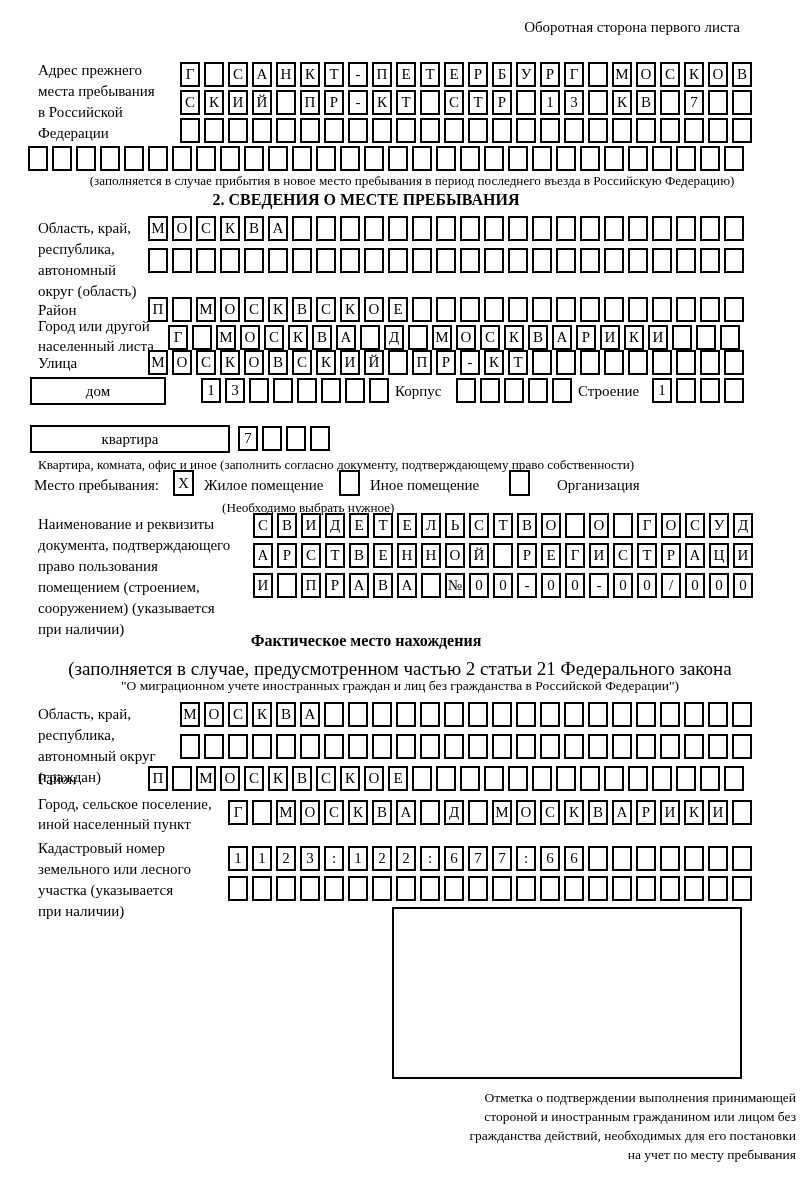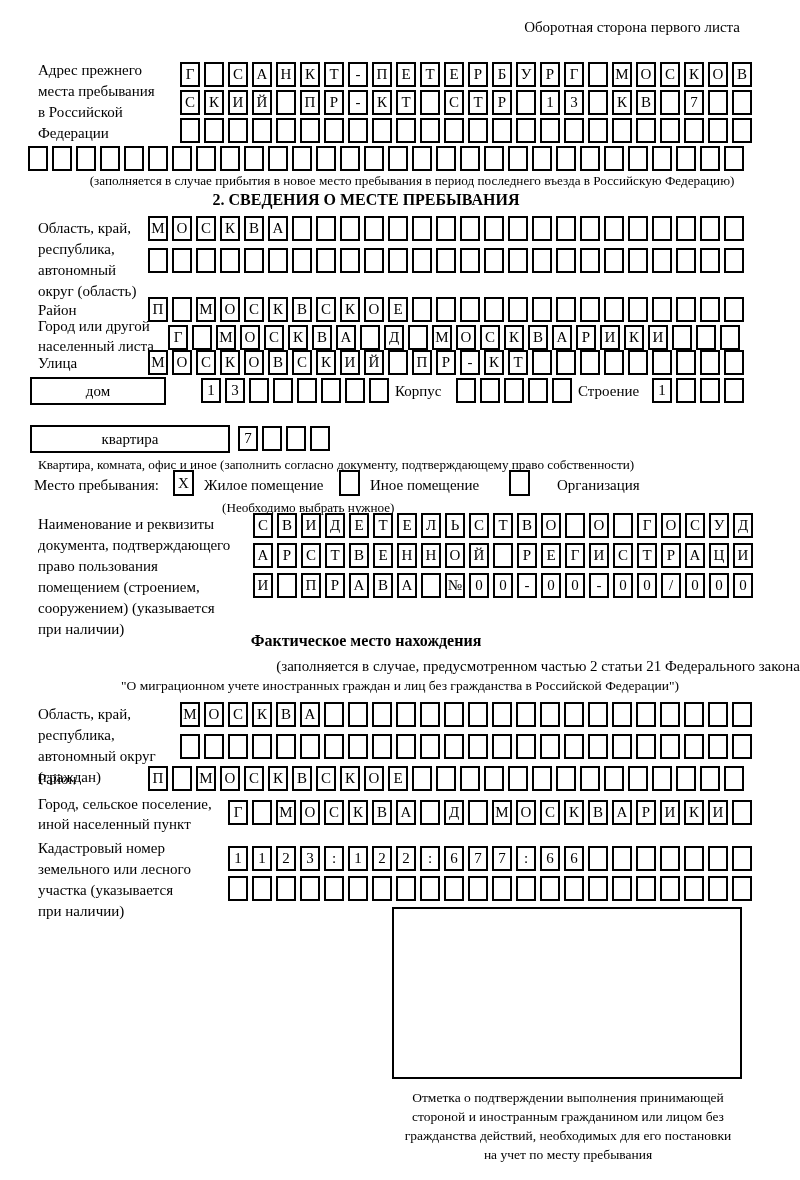--- a/index.html
+++ b/index.html
@@ -415,21 +415,21 @@
       <span class="cell">-</span>
       <span class="cell">0</span>
       <span class="cell">0</span>
       <span class="cell">/</span>
       <span class="cell">0</span>
       <span class="cell">0</span>
       <span class="cell">0</span>
     </div>
 
   <div class="abs hdr" style="left:0; top:632px;">Фактическое место нахождения</div>
-  <div class="abs note center" style="left:0; top:658px; font-size:15px;text-align:right;">(заполняется в случае, предусмотренном частью 2 статьи 21 Федерального закона</div>
+  <div class="abs note center" style="left:0; top:658px; font-size:19px;">(заполняется в случае, предусмотренном частью 2 статьи 21 Федерального закона</div>
   <div class="abs note center" style="left:0; top:678px; font-size:13.5px;">"О миграционном учете иностранных граждан и лиц без гражданства в Российской Федерации")</div>
 
   <div class="abs" style="left:38px; top:704px;">
     <div class="lbl">Область, край,</div>
     <div class="lbl">республика,</div>
     <div class="lbl">автономный округ</div>
     <div class="lbl">(граждан)</div>
   </div>
   <div class="row" style="left:180px; top:702px;">
       <span class="cell">М</span>
@@ -591,20 +591,20 @@
       <span class="cell"></span>
       <span class="cell"></span>
       <span class="cell"></span>
       <span class="cell"></span>
       <span class="cell"></span>
       <span class="cell"></span>
       <span class="cell"></span>
     </div>
 
   <div class="abs stamp" style="left:392px; top:907px; width:350px; height:172px;"></div>
-  <div class="abs" style="left:340px; top:1088px; width:456px; text-align:center; font-size:13.5px; line-height:19px;">
+  <div class="abs" style="left:340px; top:1088px; width:456px; text-align:right; font-size:13.5px; line-height:19px;">
     <div>Отметка о подтверждении выполнения принимающей</div>
     <div>стороной и иностранным гражданином или лицом без</div>
     <div>гражданства действий, необходимых для его постановки</div>
     <div>на учет по месту пребывания</div>
   </div>
 
 </div>
 
 </body></html>

